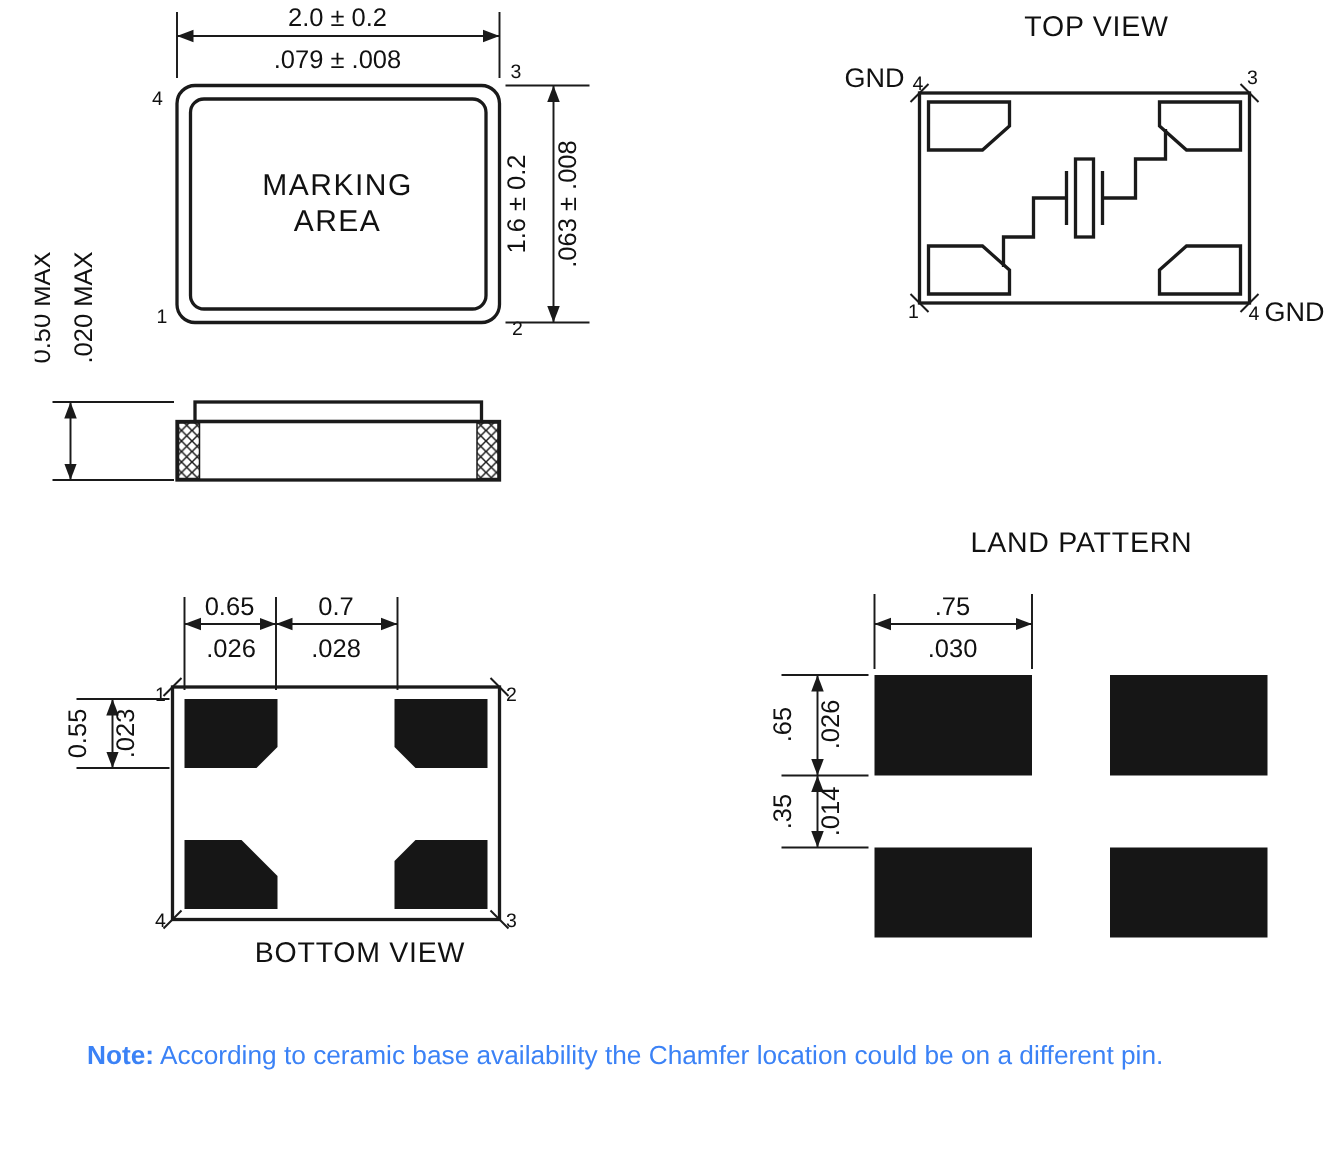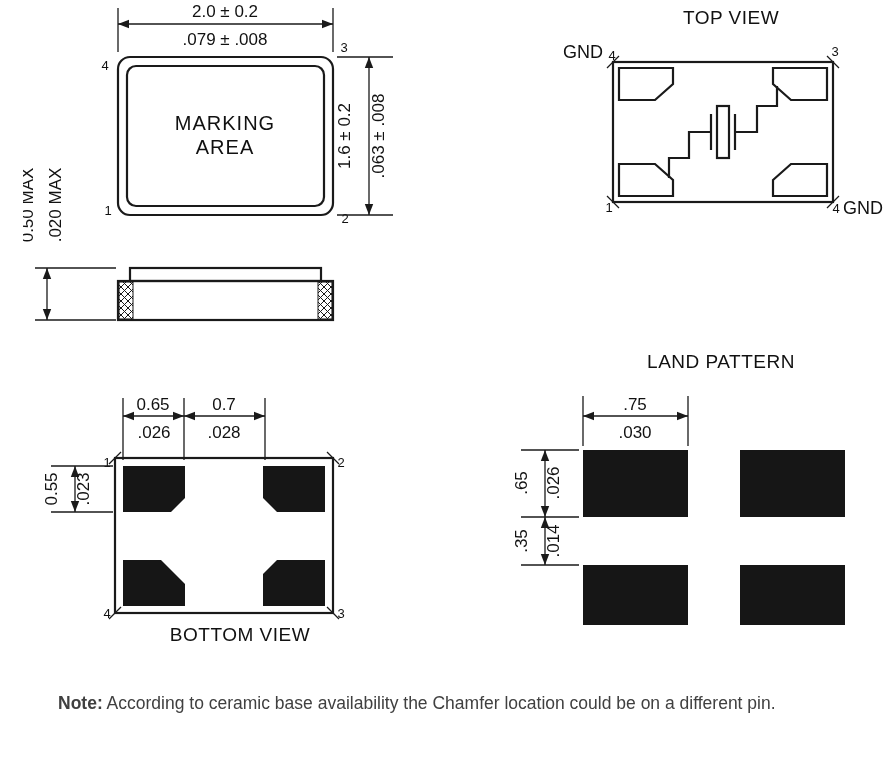--- a/index.html
+++ b/index.html
@@ -17,21 +17,21 @@
   .dim{font-size:17px;}
   .pin{font-size:13px;}
   .vtitle{font-size:19px;letter-spacing:0.5px;}
   .marking{font-size:20px;letter-spacing:1px;}
   .gnd{font-size:18px;}
   .ol{stroke:#1a1a1a;stroke-width:2.2;fill:none;}
   .dl{stroke:#1a1a1a;stroke-width:1.3;fill:none;}
   .pad{fill:#161616;stroke:none;}
   .note{
     position:absolute;left:35px;top:690px;width:828px;
-    font-size:17.5px;line-height:26px;color:#404040;
+    font-size:17.5px;line-height:26px;color:#3b82f6;
   }
   .note .b{font-weight:700;}
 </style>
 </head>
 <body>
 
 <div class="canvas">
 
 <svg width="888" height="780" viewBox="0 0 888 780">
   <defs>

